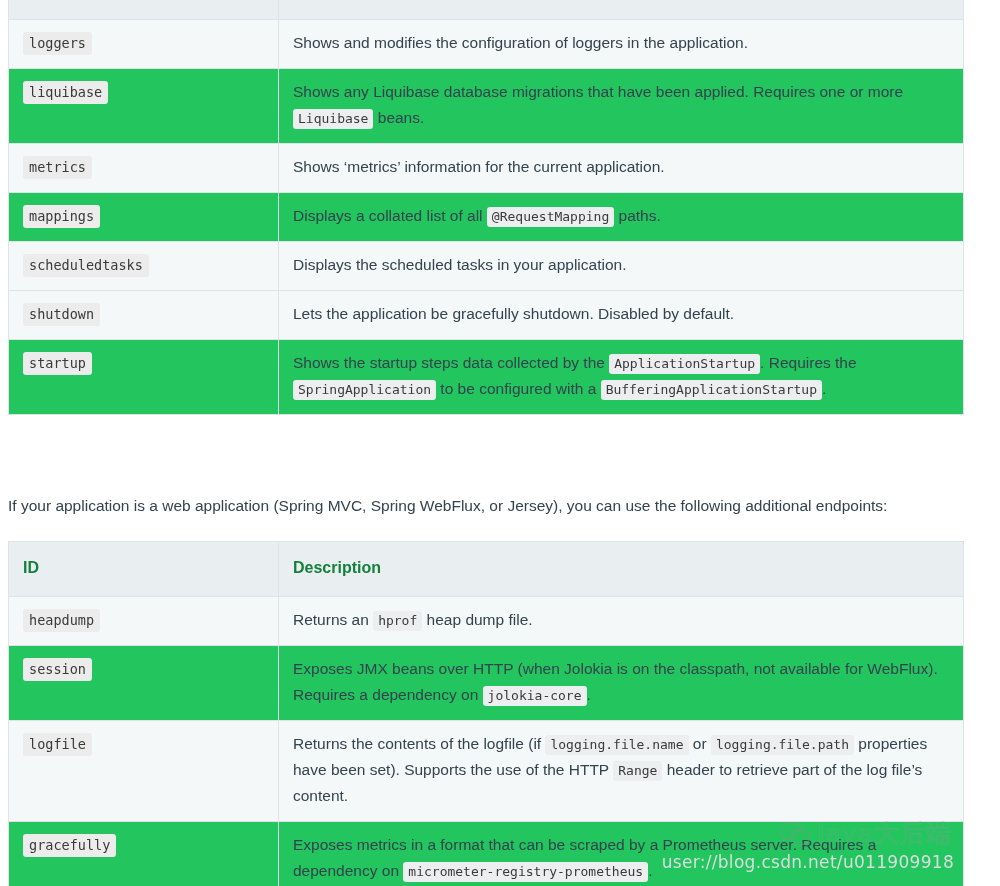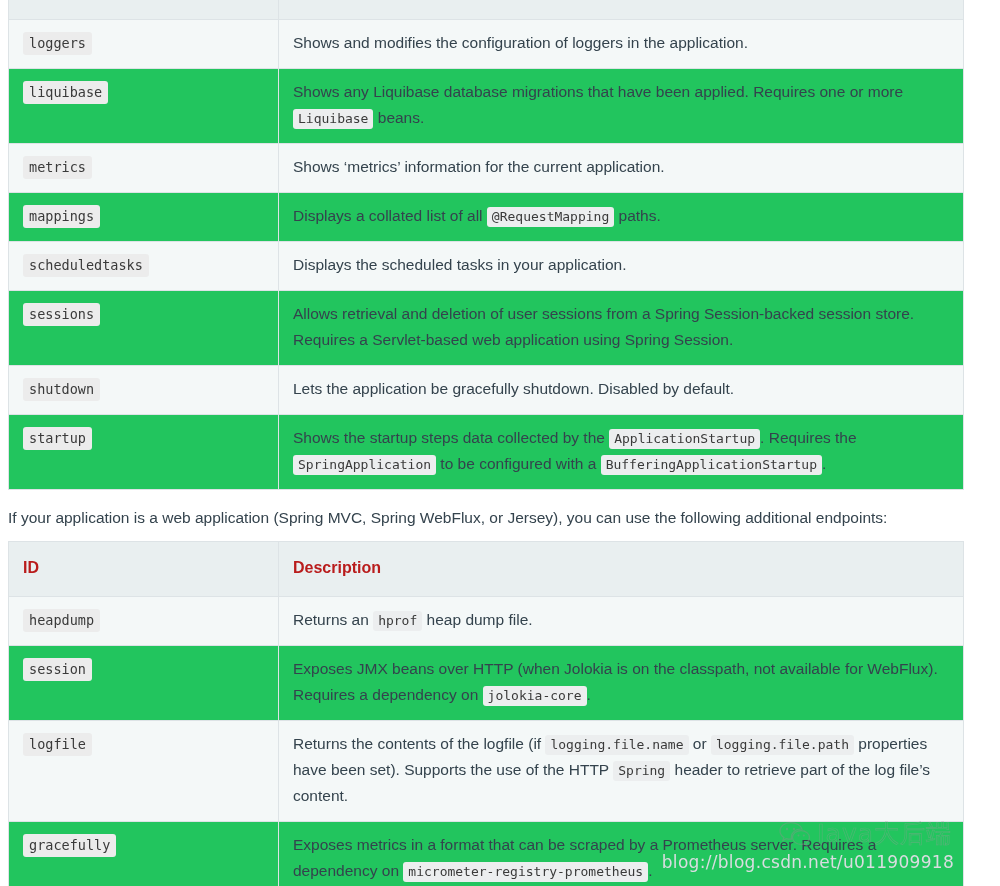--- a/index.html
+++ b/index.html
@@ -41,21 +41,21 @@
     border: 1px solid #dde3e6;
     vertical-align: top;
     text-align: left;
     padding: 10px 12px 12px 14px;
     line-height: 1.62;
   }
   .doc-table th {
     background: #e9eff0;
     font-weight: bold;
     font-size: 16px;
-    color: #b91c1c;
+    color: #15803d;
     padding-top: 13px;
     padding-bottom: 15px;
   }
   .doc-table tbody tr.odd > td {
     background: #f4f8f8;
   }
   .doc-table tbody tr.even > td {
     background: #22c55e;
   }
 
@@ -86,21 +86,21 @@
     padding: 3px 6px 4px 6px;
     background: #ececec;
   }
 
   
   .para {
     margin: 0;
     padding: 0;
     position: absolute;
     left: 8px;
-    top: 506px;
+    top: 494px;
     width: 960px;
     font-size: 15.5px;
     line-height: 1.6;
     color: #34434d;
   }
 
   
   .table-1-wrap {
     position: absolute;
     left: 0;
@@ -180,24 +180,20 @@
             <td class="desc-cell">Shows ‘metrics’ information for the current application.</td>
           </tr>
           <tr class="even">
             <td class="id-cell"><code>mappings</code></td>
             <td class="desc-cell">Displays a collated list of all <code>@RequestMapping</code> paths.</td>
           </tr>
           <tr class="odd">
             <td class="id-cell"><code>scheduledtasks</code></td>
             <td class="desc-cell">Displays the scheduled tasks in your application.</td>
           </tr>
-          <tr class="even">
-            <td class="id-cell"><code>sessions</code></td>
-            <td class="desc-cell">Allows retrieval and deletion of user sessions from a Spring Session-backed session store. Requires a Servlet-based web application using Spring Session.</td>
-          </tr>
           <tr class="odd">
             <td class="id-cell"><code>shutdown</code></td>
             <td class="desc-cell">Lets the application be gracefully shutdown. Disabled by default.</td>
           </tr>
           <tr class="even">
             <td class="id-cell"><code>startup</code></td>
             <td class="desc-cell">Shows the startup steps data collected by the <code>ApplicationStartup</code>. Requires the <code>SpringApplication</code> to be configured with a <code>BufferingApplicationStartup</code>.</td>
           </tr>
         </tbody>
     </table>
@@ -221,21 +217,21 @@
           <tr class="odd">
             <td class="id-cell"><code>heapdump</code></td>
             <td class="desc-cell">Returns an <code>hprof</code> heap dump file.</td>
           </tr>
           <tr class="even">
             <td class="id-cell"><code>session</code></td>
             <td class="desc-cell">Exposes JMX beans over HTTP (when Jolokia is on the classpath, not available for WebFlux). Requires a dependency on <code>jolokia-core</code>.</td>
           </tr>
           <tr class="odd">
             <td class="id-cell"><code>logfile</code></td>
-            <td class="desc-cell">Returns the contents of the logfile (if <code>logging.file.name</code> or <code>logging.file.path</code> properties have been set). Supports the use of the HTTP <code>Spring</code> header to retrieve part of the log file’s content.</td>
+            <td class="desc-cell">Returns the contents of the logfile (if <code>logging.file.name</code> or <code>logging.file.path</code> properties have been set). Supports the use of the HTTP <code>Range</code> header to retrieve part of the log file’s content.</td>
           </tr>
           <tr class="even">
             <td class="id-cell"><code>gracefully</code></td>
             <td class="desc-cell">Exposes metrics in a format that can be scraped by a Prometheus server. Requires a dependency on <code>micrometer-registry-prometheus</code>.</td>
           </tr>
         </tbody>
     </table>
   </div>
 
   <div class="watermark">
@@ -245,15 +241,15 @@
         <circle cx="8" cy="8" r="1.2" fill="#8f8f8f"></circle>
         <circle cx="15" cy="8" r="1.2" fill="#8f8f8f"></circle>
         <path d="M22 9.6c-4.7 0-8.5 3.1-8.5 6.9 0 3.8 3.8 6.9 8.5 6.9 1.1 0 2.1-.2 3.1-.5l2.8 1.5-.8-2.5c2-1.3 3.4-3.2 3.4-5.4 0-3.8-3.8-6.9-8.5-6.9z" fill="none" stroke="#8f8f8f" stroke-width="1.2"></path>
         <circle cx="19.5" cy="14.6" r="1" fill="#8f8f8f"></circle>
         <circle cx="24.8" cy="14.6" r="1" fill="#8f8f8f"></circle>
       </svg>
     </span>
     <span class="wm-text">Java大后端</span>
   </div>
 
-  <div class="wm-url">blog://blog.csdn.net/u011909918</div>
+  <div class="wm-url">user://blog.csdn.net/u011909918</div>
 
 </div>
 
 </body></html>

